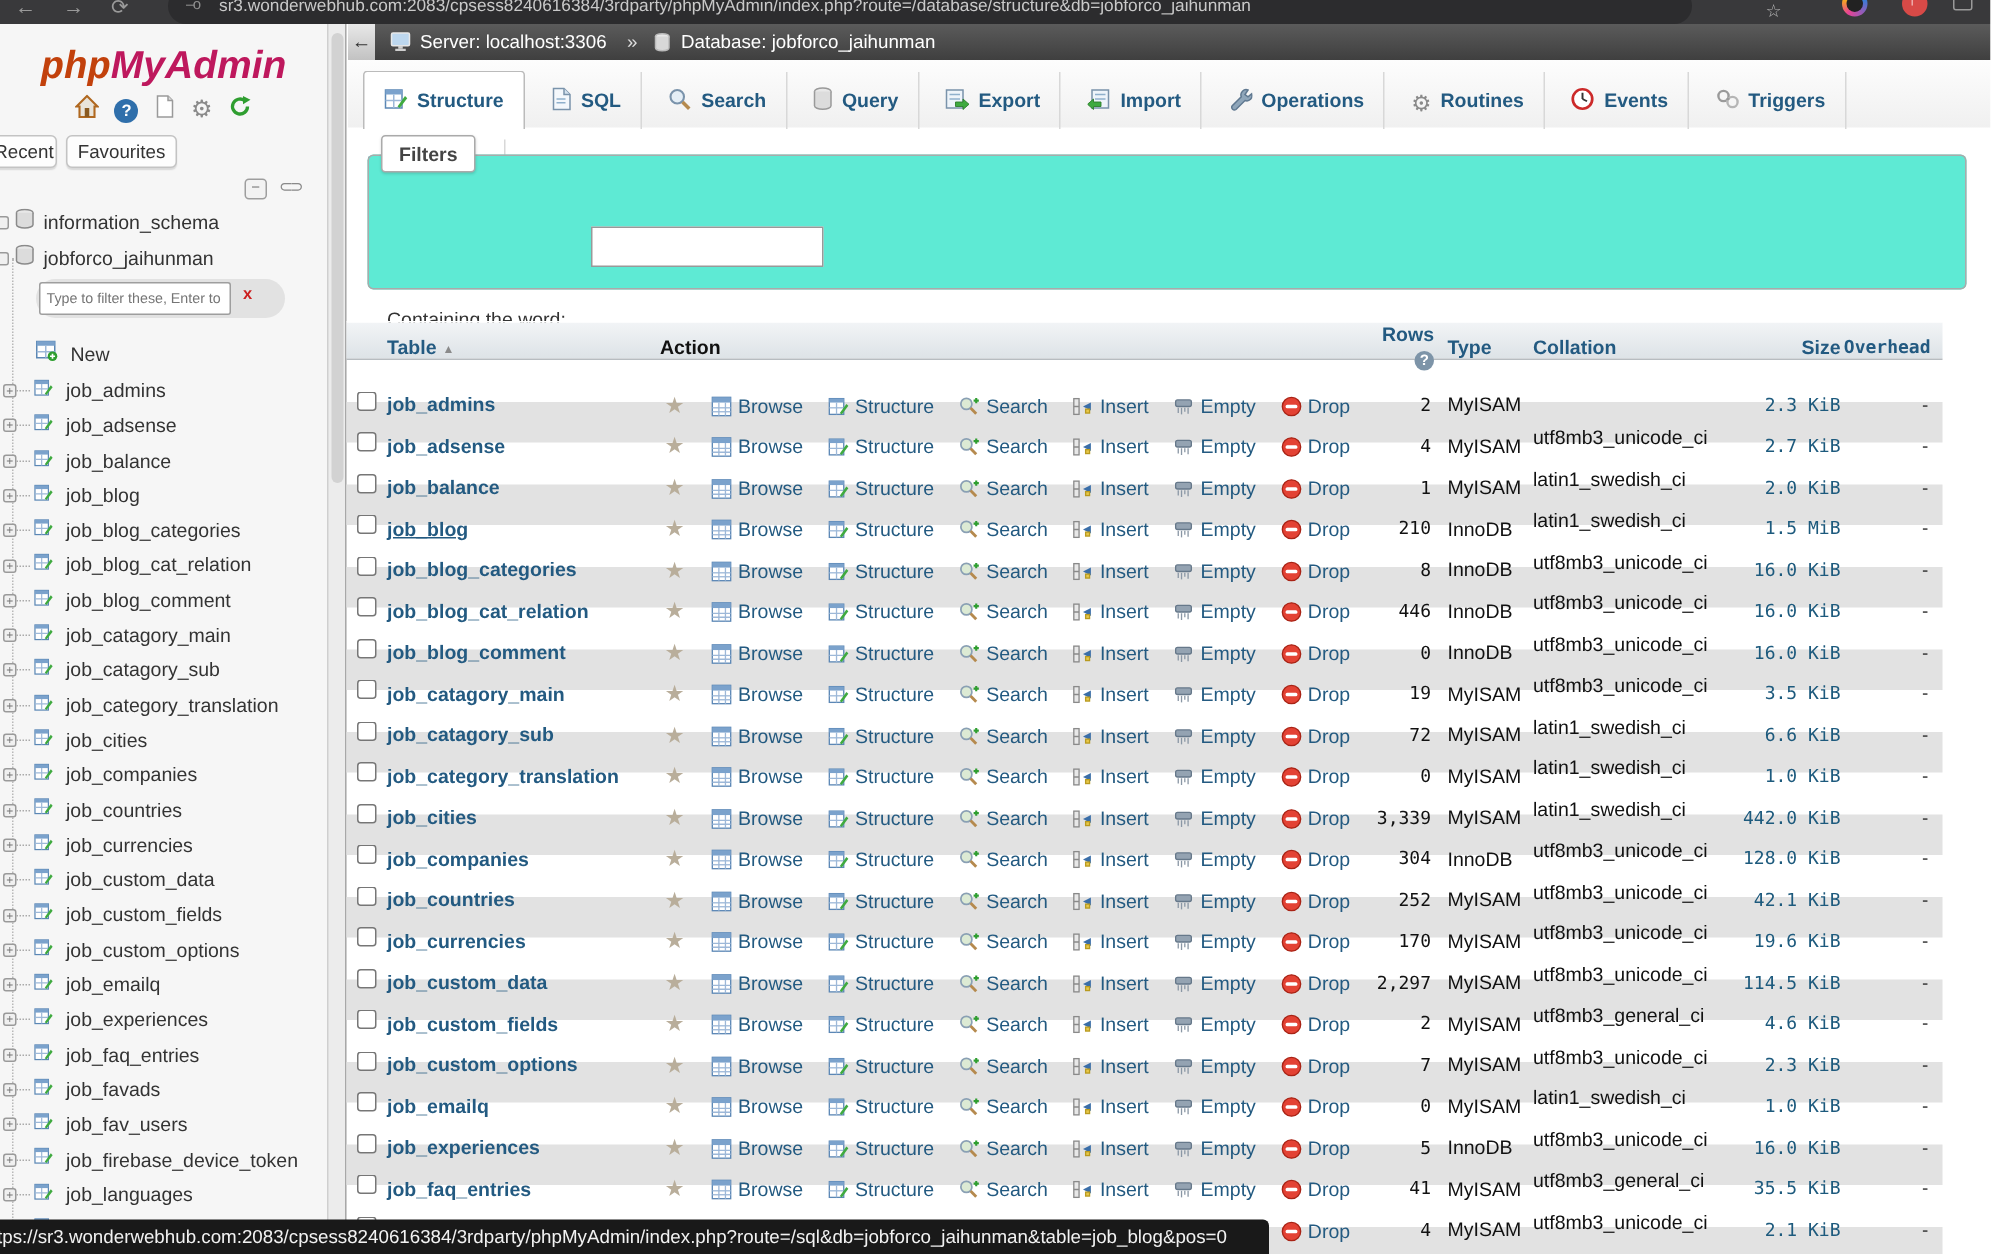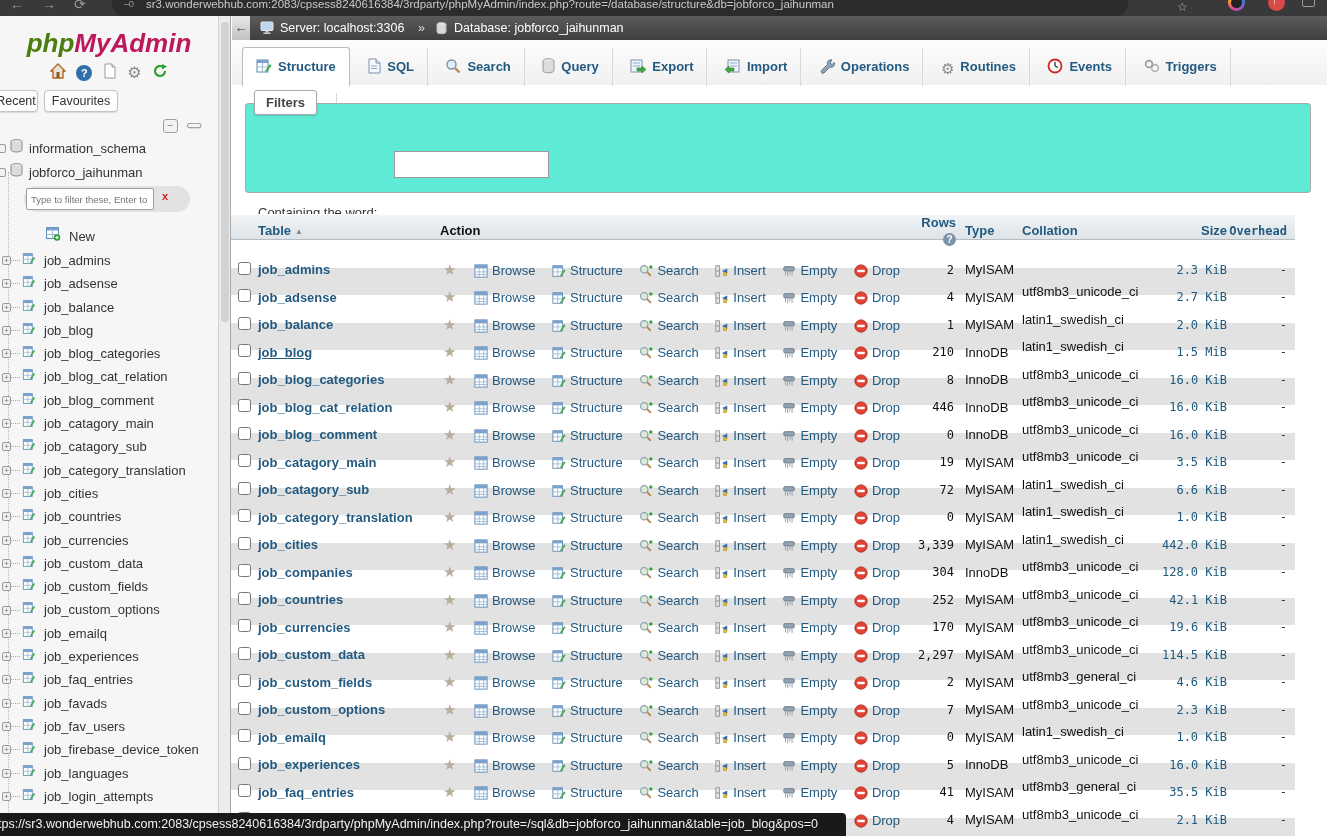--- a/index.html
+++ b/index.html
@@ -18,21 +18,21 @@
   .ext-red { left:1268px; background:#d84a47; }
   .ext-red::after { content:"↑"; position:absolute; left:4px; top:0px; color:#fff; font-size:11px; }
   .ext-box { position:absolute; left:1302px; top:-4px; width:13px; height:11px; border:1.5px solid #9a9a9a; border-radius:2px; }
 
   
   .sidebar { position:absolute; left:0; top:16px; width:218px; height:820px; background:#f6f6f6; }
   .side-scroll { position:absolute; left:218px; top:16px; width:13px; height:820px; background:#ececec; border-left:1px solid #cfcfcf; border-right:1px solid #a8a8a8; }
   .side-scroll .thumb { position:absolute; left:2px; top:6px; width:8px; height:300px; border-radius:4px; background:#d2d2d2; }
 
   .logo { position:absolute; left:0; top:12px; width:218px; text-align:center; font-size:26px; font-weight:bold; font-style:italic; letter-spacing:0; }
-  .logo .p1 { color:#4d7c0f; }
+  .logo .p1 { color:#c2410c;font-family:Liberation Mono, monospace; }
   .logo .p2 { color:#be185d; }
   .logo-icons { position:absolute; left:0; top:47px; width:218px; text-align:center; }
   .logo-icons span { display:inline-block; margin:0 3px; vertical-align:middle; }
   .gi-help { width:16px; height:16px; border-radius:50%; background:#2f6fab; color:#fff; font-size:11px; font-weight:bold; line-height:16px; text-align:center; }
   .gi-gear { color:#8a8a8a; font-size:16px; line-height:16px; }
 
   .side-btn { position:absolute; top:74px; height:22px; background:#fdfdfd; border:1px solid #c3c3c3; border-radius:4px; box-shadow:0 1px 1px rgba(0,0,0,.12); font-size:12.5px; color:#333; line-height:20px; text-align:center; }
   .btn-recent { left:-6px; width:44px; }
   .btn-fav { left:44px; width:74px; }
 
@@ -42,21 +42,21 @@
 
   .tree { position:absolute; left:0; top:120px; width:218px; bottom:0; font-size:13px; color:#333; }
   .treeline { position:absolute; left:8px; top:36px; height:660px; border-left:1px dotted #b8b8b8; }
   .db-row { position:relative; height:24px; line-height:24px; white-space:nowrap; }
   .db-row .exp { display:inline-block; width:9px; height:9px; margin-left:-3px; margin-right:4px; border:1px solid #9a9a9a; border-radius:2px; background:#f0f0f0; vertical-align:middle; }
   .db-row .cyl { display:inline-block; vertical-align:middle; margin-right:6px; }
   .filter-row { position:relative; height:26px; margin:2px 0 6px 24px; }
   .filter-pill { position:absolute; left:0; top:0; width:166px; height:26px; background:#e2e2e2; border-radius:13px; }
   .filter-input { position:absolute; left:2px; top:2px; width:128px; height:22px; border:1px solid #9e9e9e; border-radius:2px; font-size:9.5px; padding:0 4px; color:#444; font-family:"Liberation Sans", sans-serif; }
   .filter-x { position:absolute; left:138px; top:4px; color:#cc1f1f; font-weight:bold; font-size:11px; cursor:pointer; }
-  .new-row { position:relative; height:24px; line-height:24px; padding-left:46px; white-space:nowrap;margin-top:12px; }
+  .new-row { position:relative; height:24px; line-height:24px; padding-left:24px; white-space:nowrap;margin-top:12px; }
   .new-row .nicon, .titem .ticon { display:inline-block; vertical-align:middle; margin-right:8px; }
   .titem { position:relative; height:23.3px; line-height:23.3px; white-space:nowrap; padding-left:2px; }
   .titem .exp { display:inline-block; width:9px; height:9px; border:1px solid #9a9a9a; border-radius:2px; background:#f0f0f0; color:#777; font-size:8px; line-height:7px; text-align:center; vertical-align:middle; }
   .titem .conn { display:inline-block; width:9px; border-top:1px dotted #aaa; vertical-align:middle; margin-right:2px; }
   .titem .tlabel, .new-row .nlabel, .db-row .dlabel { vertical-align:middle; }
 
   
   .main { position:absolute; left:232px; top:16px; width:1095px; height:820px; background:#fff; }
   .crumb { position:absolute; left:0; top:0; width:1095px; height:24px; background:linear-gradient(#5b5b5b,#3f3f3f); color:#fff; font-size:12.5px; line-height:24px; white-space:nowrap; }
   .crumb .back { position:absolute; left:0; top:0; width:18px; height:24px; background:linear-gradient(#e8e8e8,#c2c2c2); color:#333; text-align:center; font-size:13px; }
@@ -275,20 +275,29 @@
   <div class="titem">
     <span class="exp">+</span><span class="conn"></span><span class="ticon"><svg width="14" height="13" viewBox="0 0 16 16">
               <rect x="1" y="2" width="11" height="12" fill="#fff" stroke="#5b87b5"></rect>
               <rect x="1" y="2" width="11" height="3" fill="#7ba2cc"></rect>
               <line x1="1" y1="9" x2="12" y2="9" stroke="#9db8d8"></line>
               <line x1="6.5" y1="5" x2="6.5" y2="14" stroke="#9db8d8"></line>
               <path d="M9 13 L14 6 L15.5 7.5 L10.5 14 z" fill="#3faa3f"></path>
             </svg></span><span class="tlabel">job_cities</span>
   </div>
 
+  <div class="titem">
+    <span class="exp">+</span><span class="conn"></span><span class="ticon"><svg width="14" height="13" viewBox="0 0 16 16">
+              <rect x="1" y="2" width="11" height="12" fill="#fff" stroke="#5b87b5"></rect>
+              <rect x="1" y="2" width="11" height="3" fill="#7ba2cc"></rect>
+              <line x1="1" y1="9" x2="12" y2="9" stroke="#9db8d8"></line>
+              <line x1="6.5" y1="5" x2="6.5" y2="14" stroke="#9db8d8"></line>
+              <path d="M9 13 L14 6 L15.5 7.5 L10.5 14 z" fill="#3faa3f"></path>
+            </svg></span><span class="tlabel">job_companies</span>
+  </div>
 
   <div class="titem">
     <span class="exp">+</span><span class="conn"></span><span class="ticon"><svg width="14" height="13" viewBox="0 0 16 16">
               <rect x="1" y="2" width="11" height="12" fill="#fff" stroke="#5b87b5"></rect>
               <rect x="1" y="2" width="11" height="3" fill="#7ba2cc"></rect>
               <line x1="1" y1="9" x2="12" y2="9" stroke="#9db8d8"></line>
               <line x1="6.5" y1="5" x2="6.5" y2="14" stroke="#9db8d8"></line>
               <path d="M9 13 L14 6 L15.5 7.5 L10.5 14 z" fill="#3faa3f"></path>
             </svg></span><span class="tlabel">job_countries</span>
   </div>

